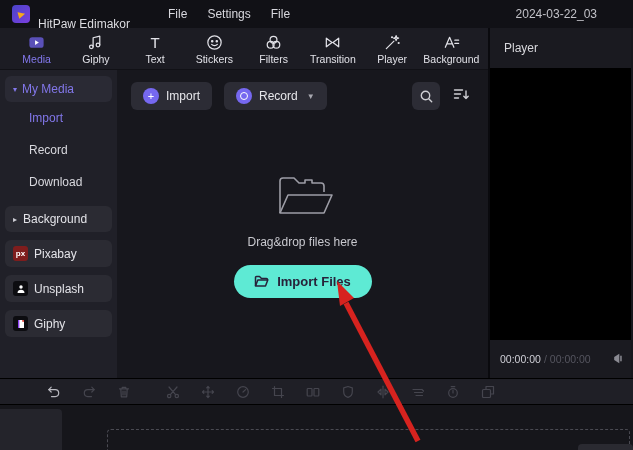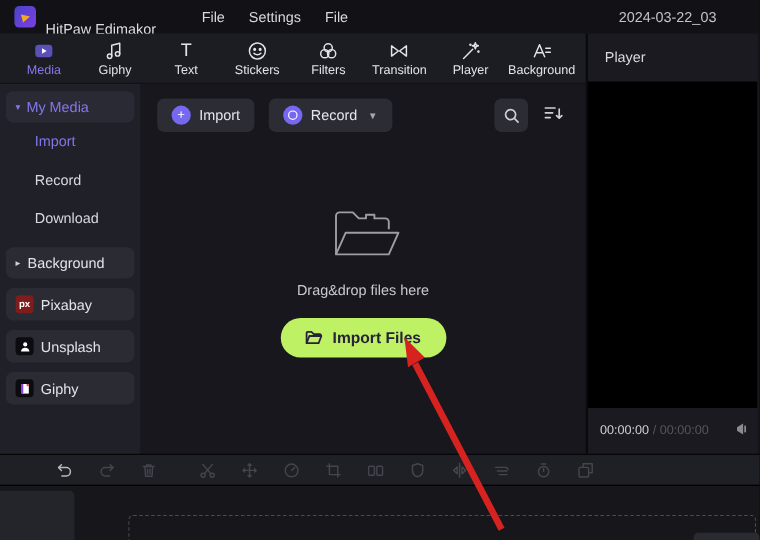--- a/index.html
+++ b/index.html
@@ -56,21 +56,21 @@
   .chev { font-size:8px; color:#a8a8b0; margin-left:2px; }
   .panel-top .spacer { flex:1; }
   .search-btn { width:28px; height:28px; background:#2c2c35; border-radius:6px; display:flex; align-items:center; justify-content:center; cursor:pointer; }
   .search-btn svg, .sort-btn svg { stroke:#cfcfd4; stroke-width:1.4; fill:none; stroke-linecap:round; }
   .sort-btn { width:22px; height:22px; cursor:pointer; }
 
   
   .drop-center { flex:1; display:flex; flex-direction:column; align-items:center; justify-content:center; margin-top:-8px; }
   .folder-big svg { stroke:#9d9da6; stroke-width:1.6; fill:none; stroke-linejoin:round; }
   .drop-text { margin-top:14px; font-size:12px; color:#c9c9cf; }
-  .import-files-btn { margin-top:16px; width:138px; height:33px; border:none; border-radius:17px; background:#bef264;
+  .import-files-btn { margin-top:16px; width:138px; height:33px; border:none; border-radius:17px; background:#5eead4;
           color:#27223a; font-size:13px; font-weight:bold; display:flex; align-items:center; justify-content:center; gap:8px; cursor:pointer; font-family:inherit; }
   .import-files-btn svg { stroke:#27223a; stroke-width:1.5; fill:none; stroke-linejoin:round; }
 
   
   .player-panel { width:141px; display:flex; flex-direction:column; background:#1a1a20; }
   .player-head { height:40px; display:flex; align-items:center; padding-left:14px; font-size:12px; color:#d8d8dc; }
   .video-area { height:272px; background:#000; }
   .time-row { flex:1; display:flex; align-items:center; padding:0 8px 0 10px; font-size:10.5px; }
   .cur-time { color:#cfcfd6; }
   .sep-time { color:#55555f; margin:0 3px; }

